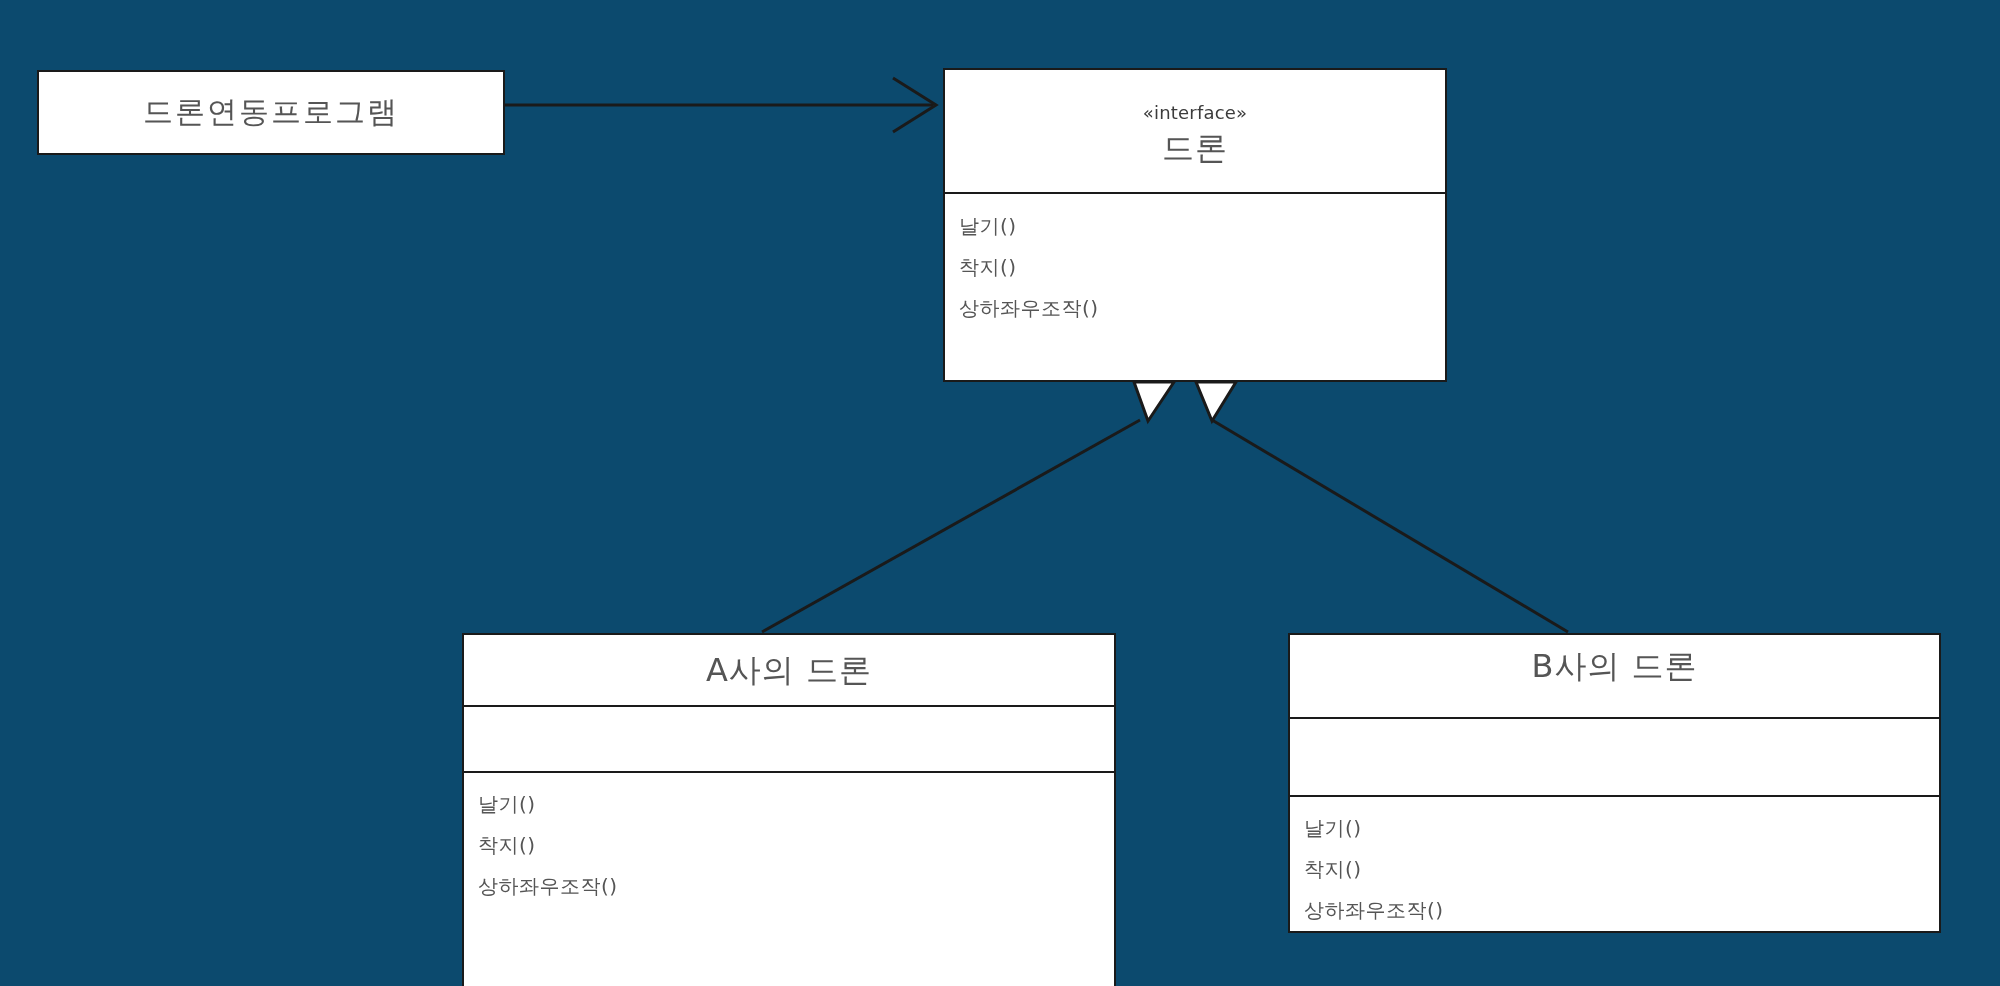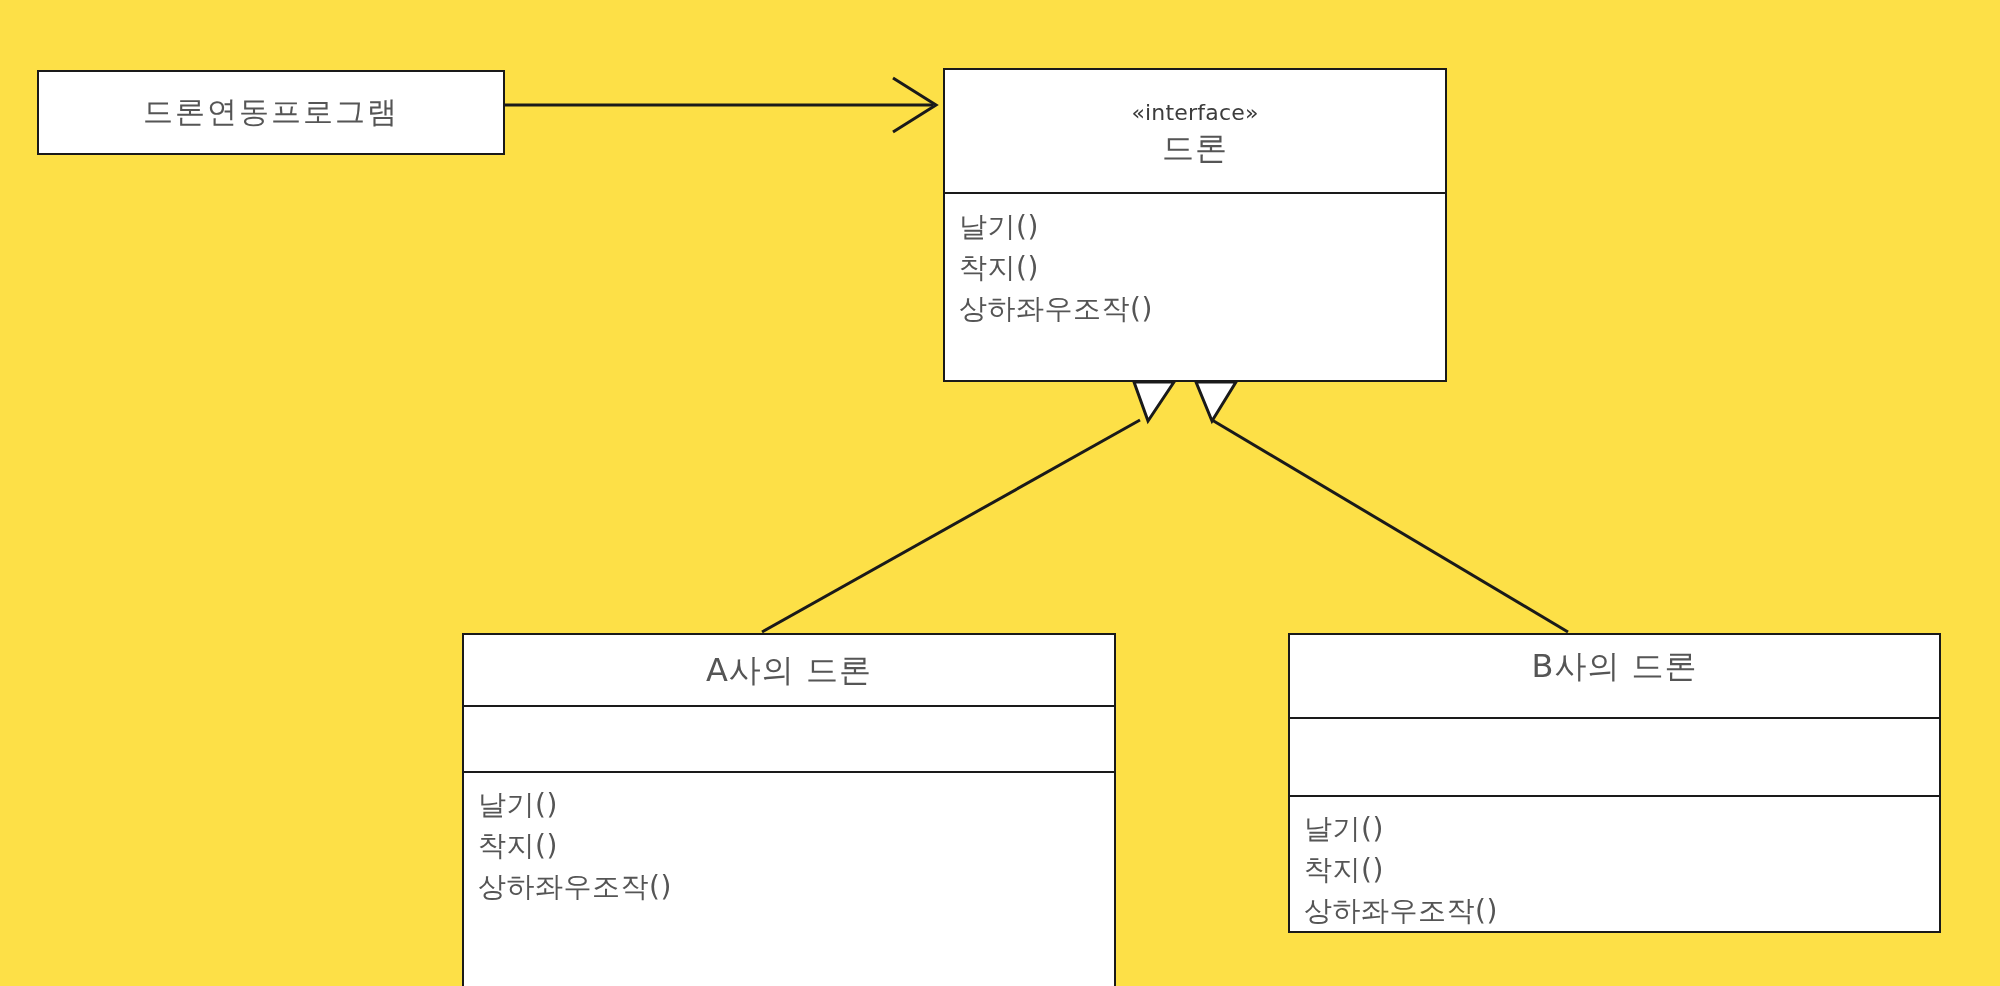--- a/index.html
+++ b/index.html
@@ -4,21 +4,21 @@
 <style>
   html, body {
     margin: 0;
     padding: 0;
     background: #ffffff;
   }
   #canvas {
     position: relative;
     width: 2000px;
     height: 986px;
-    background: #fde047;
+    background: #0c4a6e;
     font-family: "DejaVu Sans", "Liberation Sans", sans-serif;
     overflow: hidden;
   }
 
   
   .uml-box {
     position: absolute;
     box-sizing: border-box;
     background: #ffffff;
     border: 2px solid #1a1a1a;
@@ -36,33 +36,33 @@
     align-items: center;
     justify-content: center;
     text-align: center;
   }
   .ops-compartment {
     text-align: left;
   }
 
   .stereotype {
     color: #3c3c3c;
-    font-size: 22px;
+    font-size: 18px;
     line-height: 34px;
     letter-spacing: 0.2px;
   }
   .class-title {
     color: #555555;
     font-size: 32px;
     line-height: 36px;
     letter-spacing: 1px;
   }
   .op-line {
     color: #555555;
-    font-size: 28px;
+    font-size: 20px;
     line-height: 41px;
     letter-spacing: 0.5px;
     white-space: nowrap;
   }
 
   
   #client-box {
     left: 37px;
     top: 70px;
     width: 468px;

